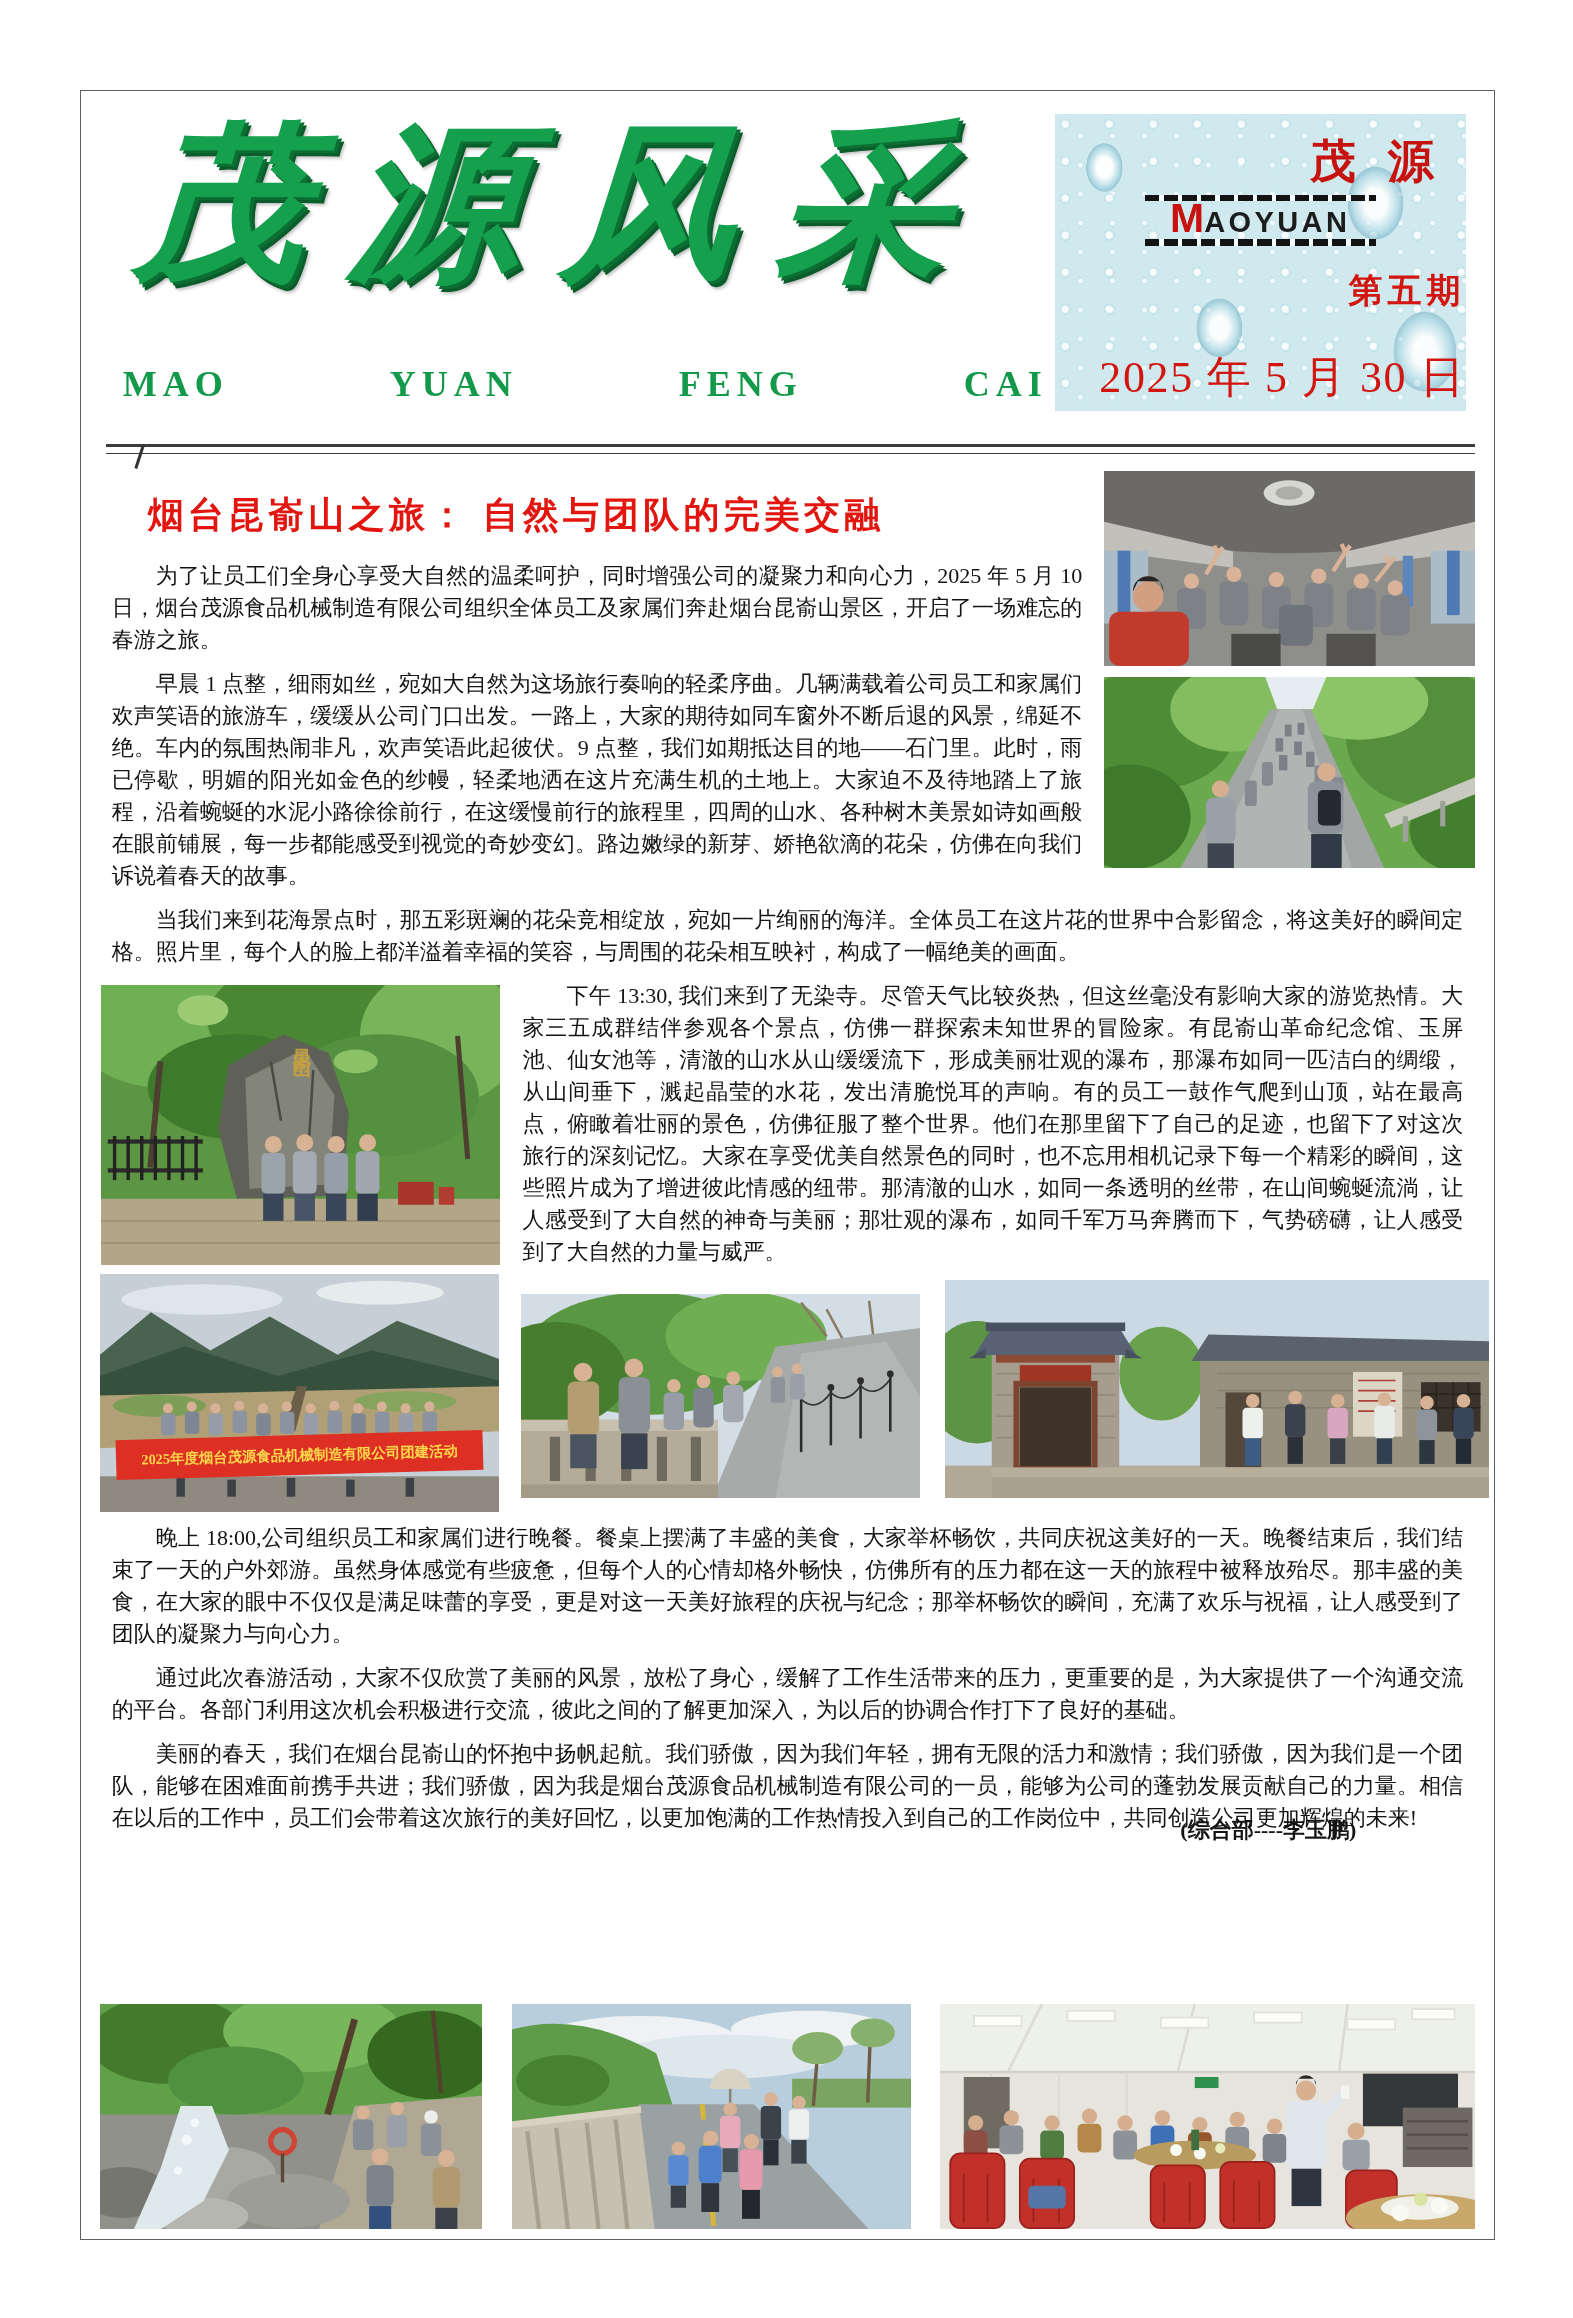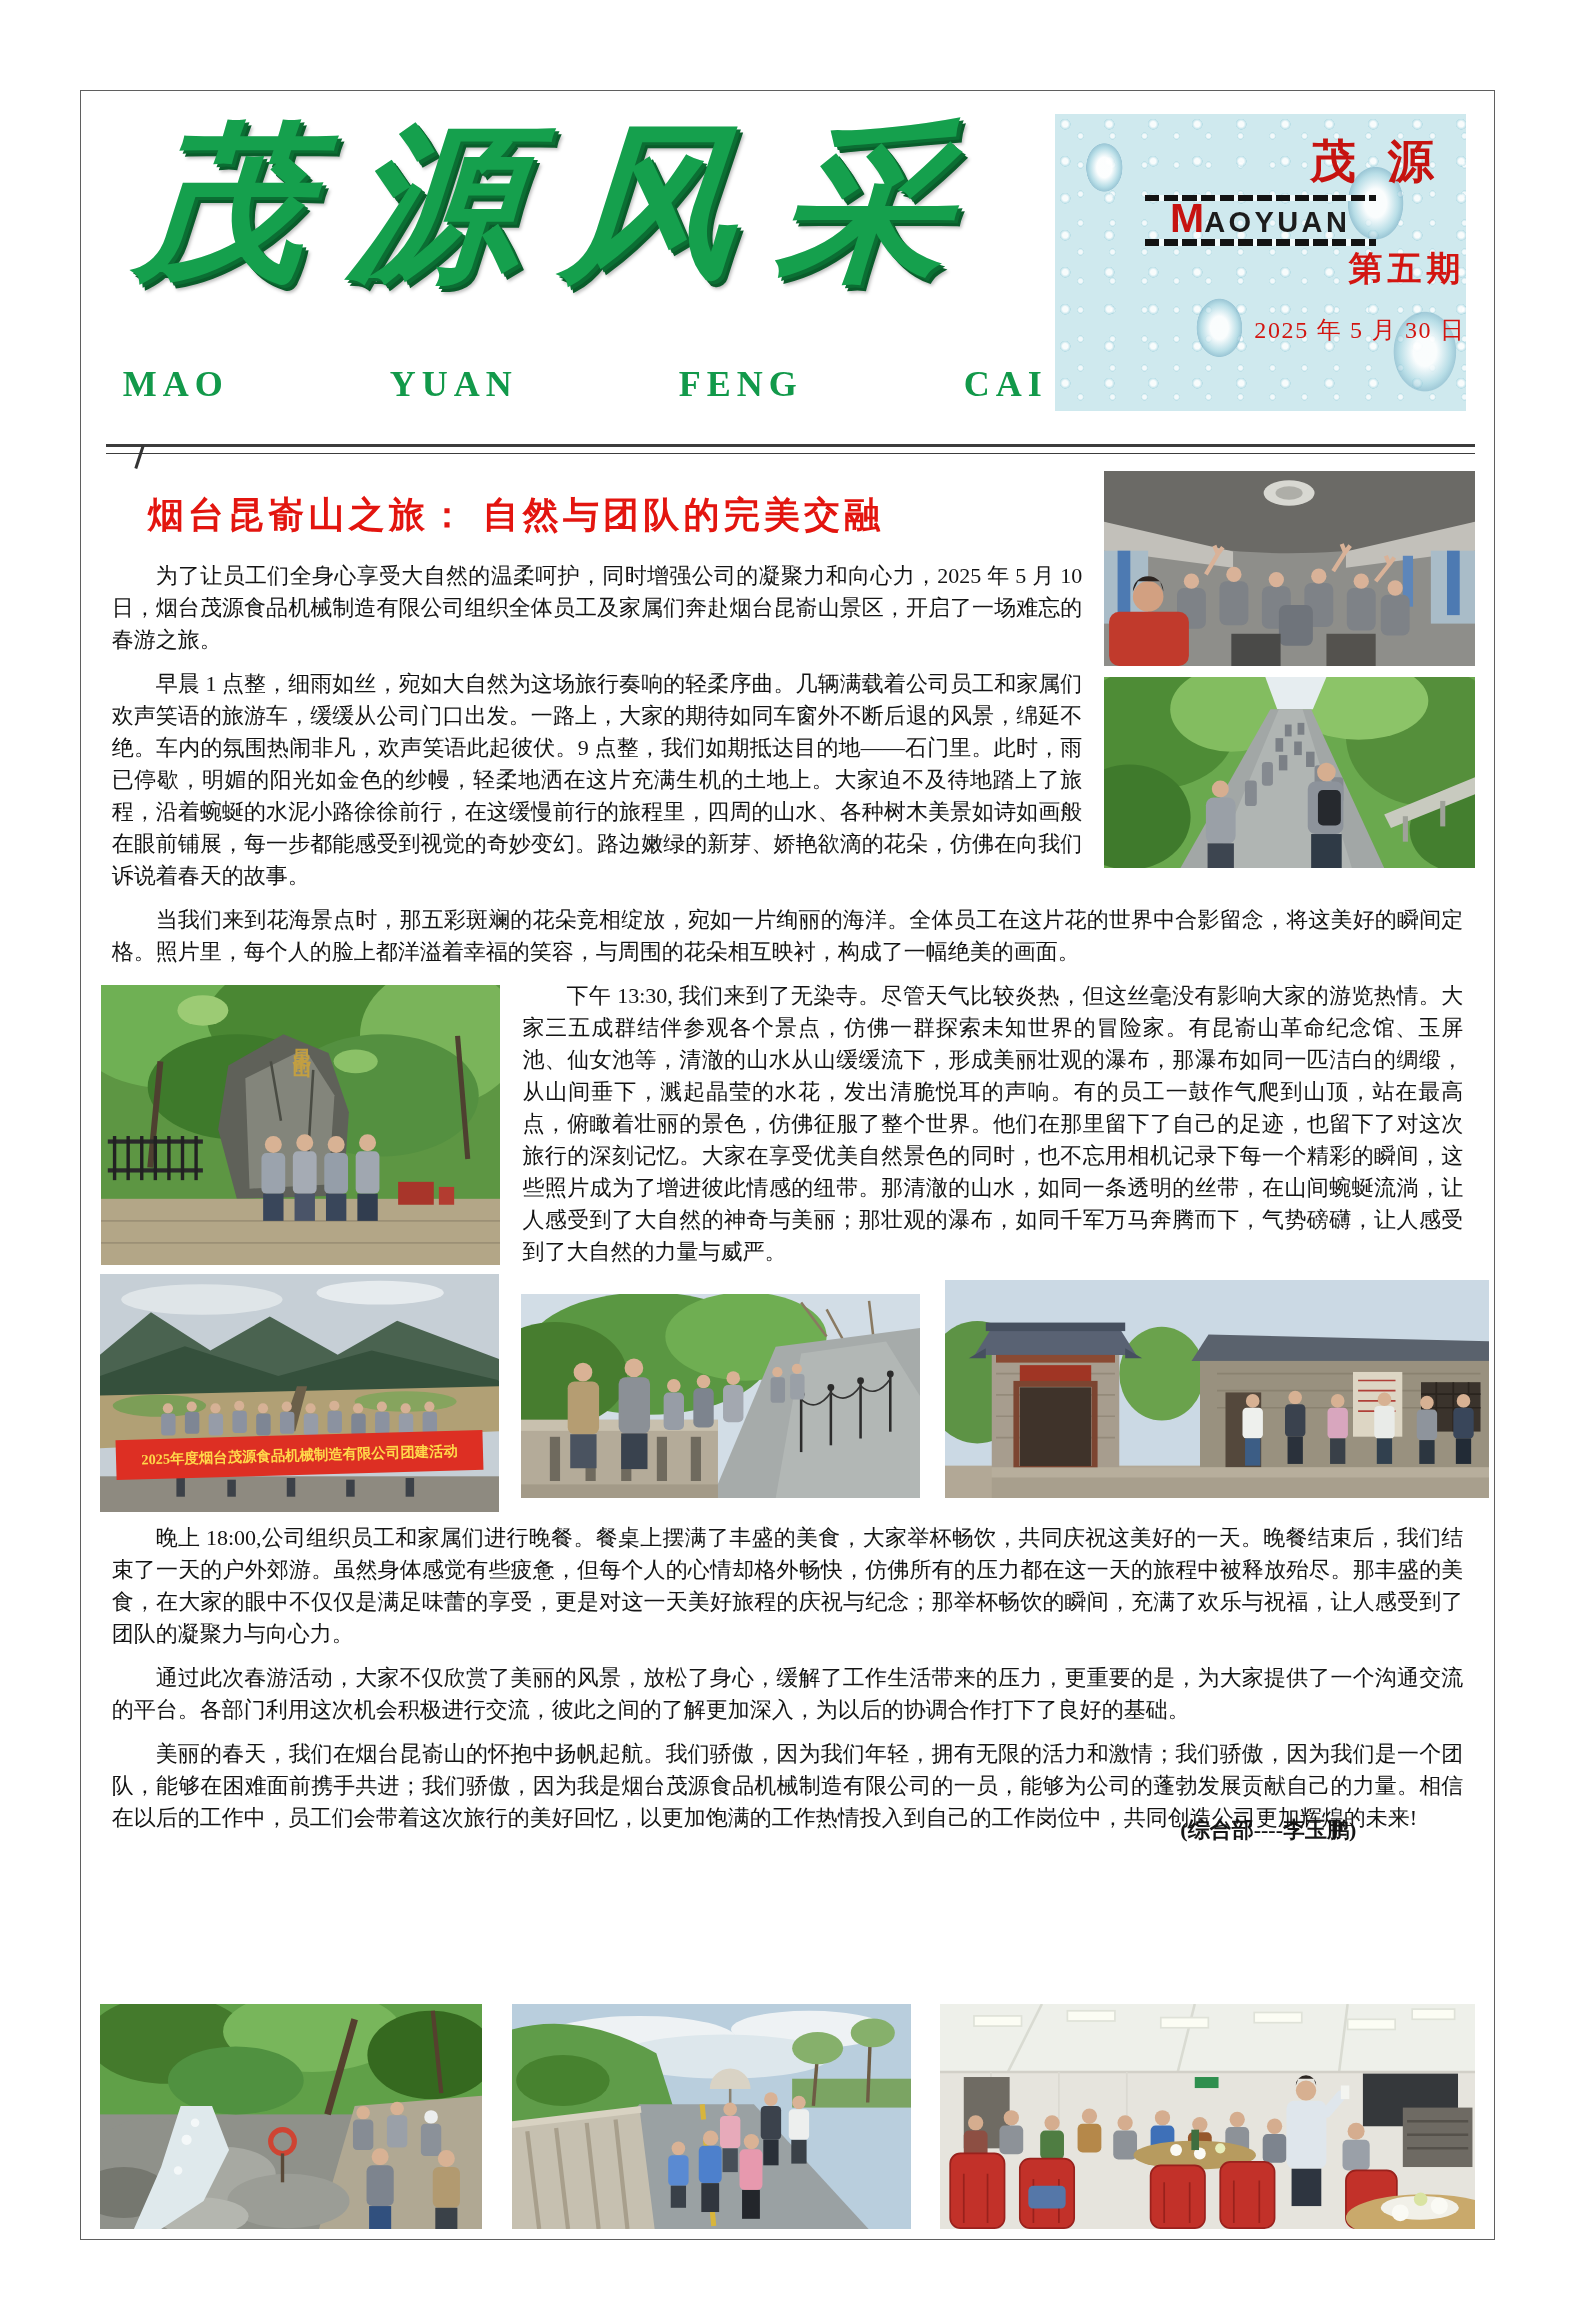--- a/index.html
+++ b/index.html
@@ -27,22 +27,22 @@
              background-size:100% 100%,100% 100%,100% 100%,100% 100%,44px 37px,32px 29px;
              text-align:right;}
   .logo-cn{margin-top:17px;font-size:46px;font-weight:bold;color:#c61310;letter-spacing:32px;text-indent:32px;
            font-family:"Liberation Sans",sans-serif;}
   .logo-strip{width:231px;margin:1.7px auto 0;}
   .logo-bar{height:6.8px;background:repeating-linear-gradient(90deg,#131313 0 14.4px,#f2fafb 14.4px 18.7px);}
   .logo-word{display:flex;align-items:baseline;justify-content:center;line-height:34px;
              font-family:"Liberation Sans",sans-serif;font-weight:bold;}
   .logo-word .m{font-size:41px;color:#c61310;}
   .logo-word .rest{font-size:29px;color:#1c1c1c;letter-spacing:3.4px;}
-  .issue-no{font-size:34px;font-weight:bold;color:#d31510;letter-spacing:5.1px;}
-  .issue-date{margin-top:22px;font-size:24px;color:#d31510;letter-spacing:1.7px;}
+  .issue-no{margin-top:22px;font-size:34px;font-weight:bold;color:#d31510;letter-spacing:5.1px;}
+  .issue-date{margin-top:34px;font-size:44px;color:#d31510;letter-spacing:1.7px;}
   
   .rule{position:relative;margin-left:6px;height:6px;border-top:3.4px solid #3c3c3c;border-bottom:0.8px solid #3c3c3c;}
   .pen-tick{position:absolute;left:32px;top:-1.7px;width:2.5px;height:24px;background:#333;transform:rotate(18deg);}
   
   article{position:relative;}
   .headline{margin:36px 0 19px 48px;font-size:36px;line-height:51px;font-weight:bold;color:#e3150f;letter-spacing:4.2px;}
   p.body{margin:12px;font-size:22px;line-height:32px;text-align:justify;text-indent:2em;}
   .right-photos{float:right;width:371px;margin:-18.7px 0 12px 22px;}
   .photo{position:relative;overflow:hidden;background:#ccc;}
   .photo svg{position:absolute;left:0;top:0;width:100%;height:100%;display:block;}

